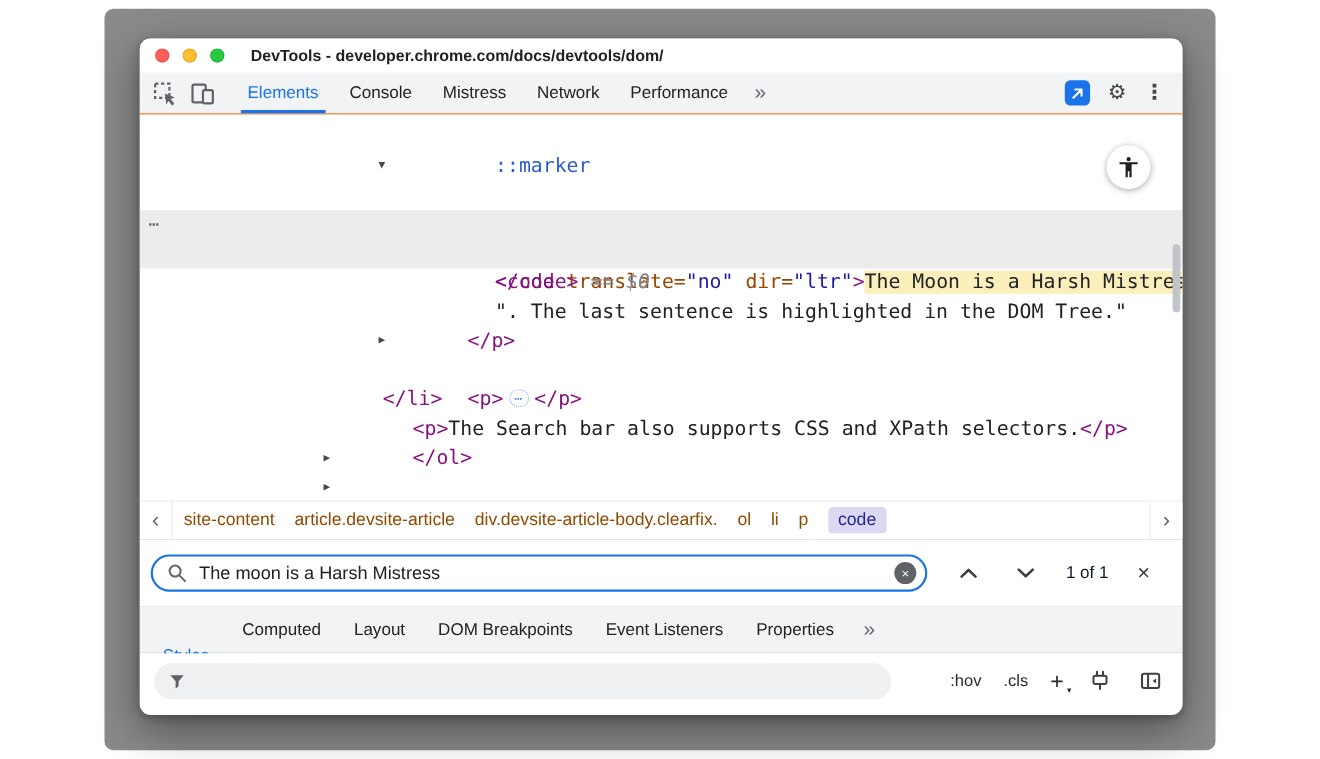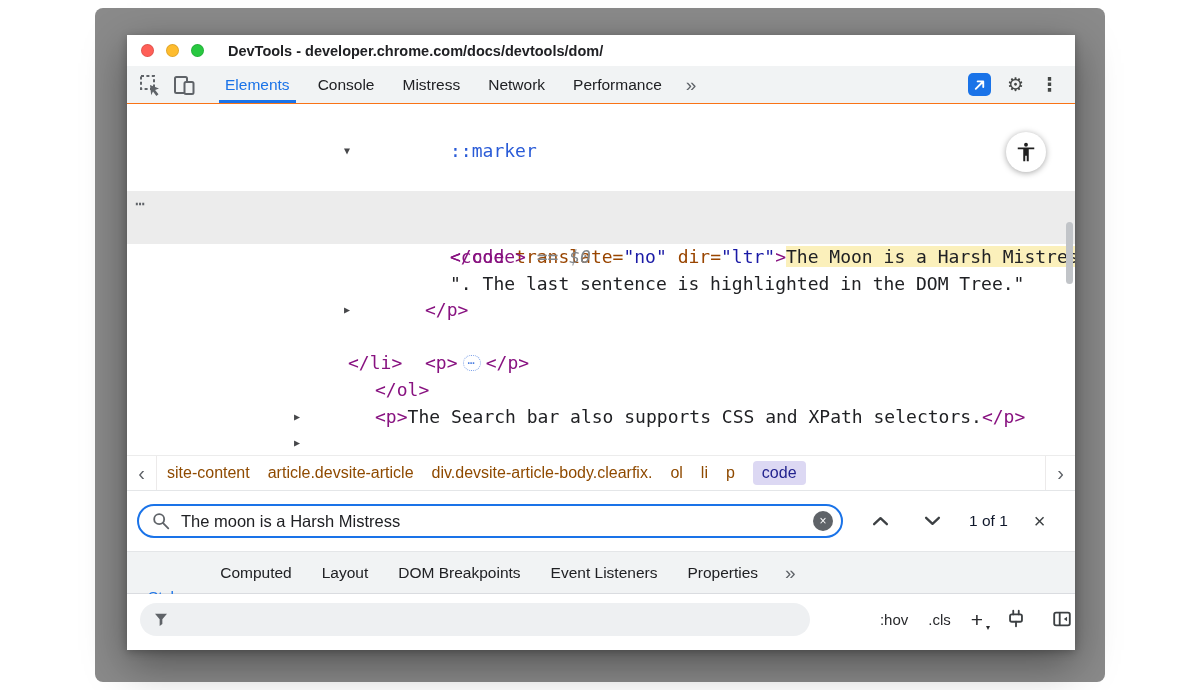--- a/index.html
+++ b/index.html
@@ -4,21 +4,21 @@
 <style>
   * { box-sizing: border-box; }
   html,body { margin:0; padding:0; }
   body {
     width:1200px; height:690px; position:relative; overflow:hidden;
     background:#ffffff; font-family:"Liberation Sans","DejaVu Sans",sans-serif;
   }
   .backdrop { position:absolute; left:95px; top:8px; width:1010px; height:674px;
     background:#8a8a8a; border-radius:8px; }
   .win { position:absolute; left:127px; top:35px; width:948px; height:615px;
-    background:#fff; border-radius:0; overflow:hidden;
+    background:#fff; border-radius:10px; overflow:hidden;
     box-shadow:0 14px 40px rgba(0,0,0,.40), 0 2px 8px rgba(0,0,0,.25); }
   button { border:none; background:none; padding:0; margin:0; cursor:pointer; font-family:inherit; }
 
   
   .titlebar { position:absolute; top:0; left:0; right:0; height:31px; background:#fff;
     display:flex; align-items:center; padding-left:14px; }
   .tl { width:13px; height:13px; border-radius:50%; margin-right:12px; flex:0 0 auto;
     box-shadow:inset 0 0 0 1px rgba(0,0,0,.12); }
   .tl.red{ background:#ff5f57; } .tl.yellow{ background:#febc2e; } .tl.green{ background:#28c840; }
   .title { margin-left:12px; font-size:14.5px; font-weight:700; color:#202124; white-space:nowrap; }
@@ -92,21 +92,21 @@
   .stab.active::after { content:""; position:absolute; left:10px; right:10px; bottom:0; height:3px; background:#1a73e8; }
   .more-chev2 { font-size:19px; color:#5f6368; padding:0 12px; }
 
   
   .filter-row { position:absolute; top:559px; left:0; right:0; height:50px; background:#fff;
     display:flex; align-items:center; }
   .filter-box { margin-left:13px; width:670px; height:33px; background:#eef0f2; border-radius:17px;
     display:flex; align-items:center; padding-left:12px; }
   input.filter-input { border:none; outline:none; flex:1; background:transparent; font-size:15px; color:#202124;
     font-family:"Liberation Sans","DejaVu Sans",sans-serif; margin-left:8px; }
-  .right-ctls { margin-left:auto; display:flex; align-items:center; gap:20px; }
+  .right-ctls { margin-left:auto; display:flex; align-items:center; gap:20px; padding-right:16px; }
   .txt-btn { font-size:15px; color:#28292c; }
   .plus-btn { font-size:21px; color:#28292c; position:relative; line-height:1; }
   .plus-caret { position:absolute; right:-7px; bottom:-2px; font-size:8px; color:#28292c; }
   .icon-btn { display:flex; align-items:center; justify-content:center; width:26px; height:26px; }
 </style>
 </head>
 <body>
 
 <div class="backdrop"></div>
 
@@ -192,24 +192,24 @@
       <span class="tag">&lt;/p&gt;</span>
     </div>
     <div class="dl i2">
       <span class="arr">▶</span>
       <span class="tag">&lt;p&gt;</span><span class="pill">⋯</span><span class="tag">&lt;/p&gt;</span>
     </div>
     <div class="dl i1">
       <span class="tag">&lt;/li&gt;</span>
     </div>
     <div class="dl i0">
+      <span class="tag">&lt;p&gt;</span><span class="txt">The Search bar also supports CSS and XPath selectors.</span><span class="tag">&lt;/p&gt;</span>
+    </div>
+    <div class="dl i0">
       <span class="tag">&lt;/ol&gt;</span>
-    </div>
-    <div class="dl i0">
-      <span class="tag">&lt;p&gt;</span><span class="txt">The Search bar also supports CSS and XPath selectors.</span><span class="tag">&lt;/p&gt;</span>
     </div>
     <div class="dl i0">
       <span class="arr">▶</span>
       
     </div>
     <div class="dl i0">
       <span class="arr">▶</span>
       
     </div>
 

